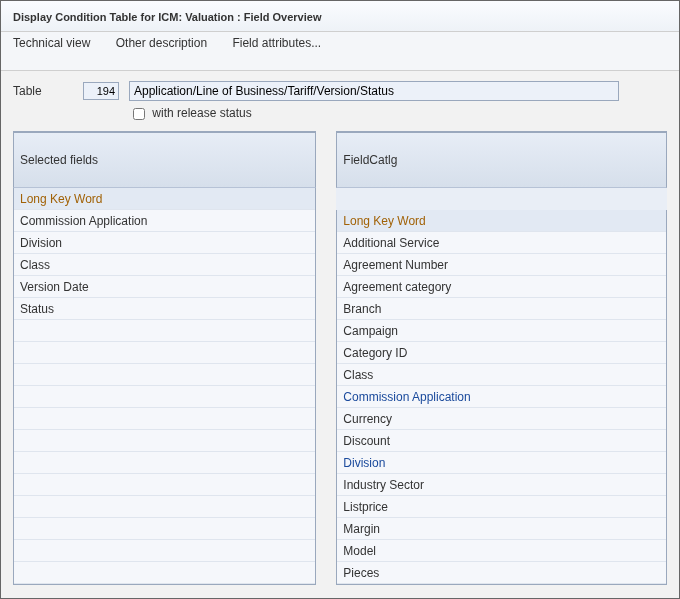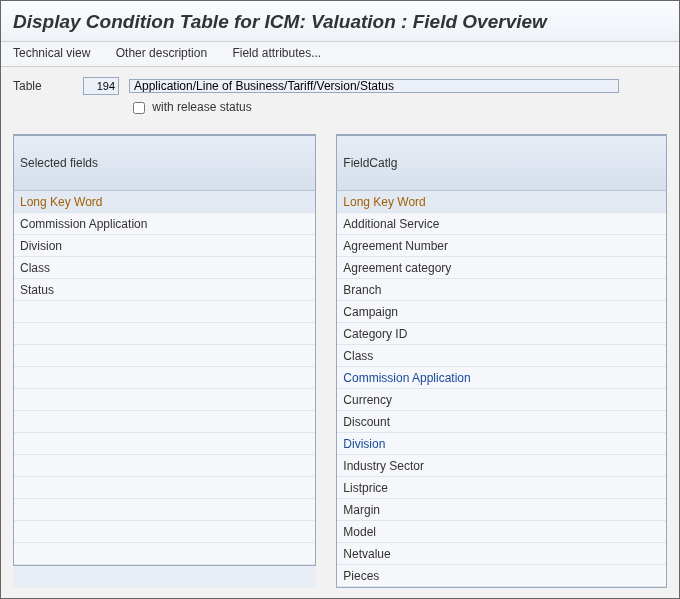--- a/index.html
+++ b/index.html
@@ -19,29 +19,28 @@
     font-size:26px;
     letter-spacing:1px;
     color:rgba(180,180,180,0.5);
     font-family:Georgia, serif;
     pointer-events:none;
     z-index:0;
   }
   .titlebar {
     padding:10px 12px 8px 12px;
     font-weight:bold;
-    font-style:italic;
-    font-size:19px;
+    font-size:11px;
     color:#333;
     background:linear-gradient(#fafcff,#eef2f7);
     border-bottom:1px solid #cfcfcf;
     position:relative; z-index:1;
   }
   .menubar {
-    padding:4px 12px 6px 12px;
+    padding:4px 12px 20px 12px;
     background:#f4f6f9;
     border-bottom:1px solid #cfcfcf;
     position:relative; z-index:1;
   }
   .menubar span.menuitem {
     display:inline-block;
     margin-right:22px;
     color:#333;
     cursor:default;
   }
@@ -54,27 +53,27 @@
   .tblnum {
     width:36px; height:18px;
     border:1px solid #9aa8bd;
     background:#ecf1f9;
     text-align:right;
     padding:1px 3px;
     font-size:11px;
     margin-right:10px;
   }
   .tblname {
-    flex:1; max-width:490px; height:14px;
+    flex:1; max-width:490px; height:20px;
     border:1px solid #9aa8bd;
     background:#ecf1f9;
     padding:1px 4px;
     font-size:12px;
   }
-  .chk-row { padding-left:116px; margin-top:2px; margin-bottom:17px; font-size:12px; }
+  .chk-row { padding-left:116px; margin-top:2px; margin-bottom:8px; font-size:12px; }
   .chk { width:12px; height:12px; vertical-align:middle; margin-right:4px; accent-color:#8aa; }
 
   .panels { display:flex; gap:20px; padding:0 12px 12px 12px; }
   .panel {
     display:flex; flex-direction:column;
     border-top:1px solid #9aa8bd;
     background:#e9eef6;
   }
   .panel.left { width:310px; }
   .panel.right { width:338px;justify-content:space-between; }
@@ -135,20 +134,21 @@
 
 <div class="panels">
 
   <div class="panel left">
     <div class="panel-header">Selected fields</div>
     <div class="panel-body" id="selected-body">
       <div class="frow hd">Long Key Word</div>
     <div class="frow">Commission Application</div>
         <div class="frow">Division</div>
         <div class="frow">Class</div>
+        <div class="frow">Version Date</div>
         <div class="frow">Status</div>
         <div class="frow empty">&nbsp;</div>
         <div class="frow empty">&nbsp;</div>
         <div class="frow empty">&nbsp;</div>
         <div class="frow empty">&nbsp;</div>
         <div class="frow empty">&nbsp;</div>
         <div class="frow empty">&nbsp;</div>
         <div class="frow empty">&nbsp;</div>
         <div class="frow empty">&nbsp;</div>
         <div class="frow empty">&nbsp;</div>
@@ -170,18 +170,17 @@
         <div class="frow">Category ID</div>
         <div class="frow">Class</div>
         <div class="frow sel">Commission Application</div>
         <div class="frow">Currency</div>
         <div class="frow">Discount</div>
         <div class="frow sel">Division</div>
         <div class="frow">Industry Sector</div>
         <div class="frow">Listprice</div>
         <div class="frow">Margin</div>
         <div class="frow">Model</div>
-        <div class="frow">Netvalue</div>
         <div class="frow">Pieces</div>
       </div>
   </div>
 
 </div>
 
 </body></html>

